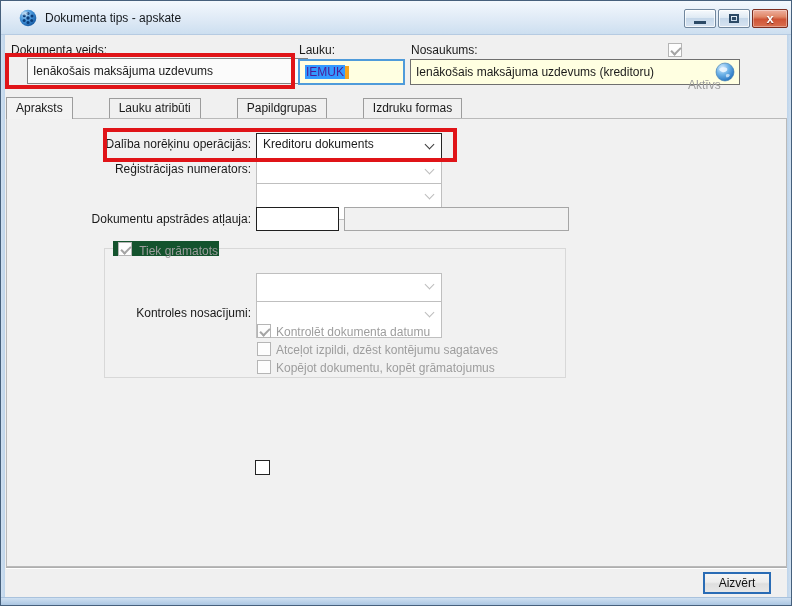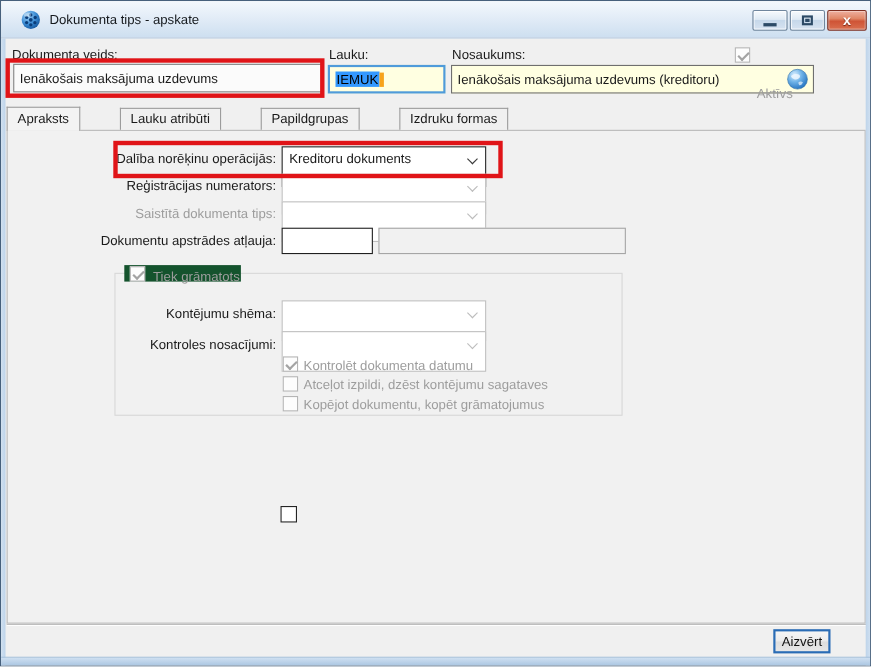--- a/index.html
+++ b/index.html
@@ -47,21 +47,21 @@
   .glyph-x { position:absolute; left:0; top:1px; width:100%; text-align:center; color:#fff; font-weight:bold; font-size:13px; text-shadow:0 1px 1px #6e2012; }
 
   
   .lbl { position:absolute; white-space:nowrap; }
   .lbl.gray { color:#9d9d9d; }
   .field {
     position:absolute; background:#fff; border:1px solid #7a7a7a;
     padding:4px 5px 0 5px; font-size:12px; white-space:nowrap; overflow:hidden;
   }
   .yellow { background:#ffffe1; }
-  .sel { background:#3399ff; color:#000000; padding:0 1px; }
+  .sel { background:#3399ff; color:#4c1d95; padding:0 1px; }
   .caret { display:inline-block; width:4px; height:13px; background:#f7a31b; vertical-align:middle; margin-left:0; }
 
   .dd { position:absolute; height:37px; background:#fff; border:1px solid #242424; }
   .dd .txt { position:absolute; left:6px; top:3px; white-space:nowrap; }
   .dd .chev { position:absolute; right:8px; top:7px; width:7px; height:7px;
     border-right:1px solid #3c3c3c; border-bottom:1px solid #3c3c3c; transform:rotate(45deg); }
   .dd.disabled { border-color:#bfbfbf; }
   .dd.disabled .chev { border-color:#bdbdbd; }
 
   .cb { position:absolute; width:14px; height:14px; background:#fff; border:1px solid #242424; }
@@ -82,21 +82,21 @@
   }
   .tab.active { height:22px; line-height:21px; background:#f3f3f3; position:relative; z-index:4; margin-bottom:-1px; }
   .panel { position:absolute; left:5px; top:117px; width:781px; height:449px; background:#f1f1f1; border:1px solid #b9b9b9; }
 
   .groupbox { position:absolute; left:103px; top:247px; width:462px; height:130px; border:1px solid #d8d8d8; }
   .group-caption { position:absolute; left:112px; top:240px; background:#14532d; padding:0 5px; height:15px; z-index:2; }
 
   .divider { position:absolute; left:5px; width:782px; top:566px; height:2px; border-top:1px solid #afafaf; background:#ffffff; }
 
   .btn-close-dlg {
-    position:absolute; left:702px; top:571px; width:52px; height:22px;
+    position:absolute; left:702px; top:571px; width:68px; height:22px;
     border:2px solid #2a6cb5; background:linear-gradient(#f5f5f5,#ededed 45%,#dedede 55%,#e7e7e7);
     text-align:center; line-height:18px; font-size:12px; color:#111;
   }
 </style>
 </head>
 <body>
 
 <div class="window">
 
   <div class="titlebar">
@@ -126,21 +126,21 @@
     <div class="winbtn btn-restore">
         <span class="glyph-restore"></span>
       </div>
     <div class="winbtn btn-x">
         <span class="glyph-x">x</span>
       </div>
   </div>
 
   <span class="lbl" style="left:10px; top:42px;">Dokumenta veids:</span>
   <div class="annotation" style="left:4px; top:52px; width:290px; height:36px;"></div>
-  <div class="field" style="left:11px; top:57px; width:281px; height:26px; background:#fbfbfb; border-color:#828282; padding-top:5px;">Ienākošais maksājuma uzdevums</div>
+  <div class="field" style="left:26px; top:57px; width:281px; height:26px; background:#fbfbfb; border-color:#828282; padding-top:5px;">Ienākošais maksājuma uzdevums</div>
 
   <span class="lbl" style="left:298px; top:42px;">Lauku:</span>
   <div class="field yellow" style="left:297px; top:58px; width:107px; height:26px; border:2px solid #4f9bda; padding-top:4px;"><span class="sel">IEMUK</span><span class="caret"></span></div>
 
   <span class="lbl" style="left:410px; top:42px;">Nosaukums:</span>
   <div class="field yellow" style="left:409px; top:58px; width:330px; height:26px; border-color:#6f6f6f; padding-right:28px; padding-top:5px;">Ienākošais maksājuma uzdevums (kreditoru)</div>
   <svg style="position:absolute; left:714px; top:61px; width:20px; height:20px; z-index:2;" viewBox="0 0 20 20">
     <defs>
       <radialGradient id="glb" cx="35%" cy="28%" r="80%">
         <stop offset="0%" stop-color="#dcefff"></stop>
@@ -171,37 +171,35 @@
     <span class="txt">Kreditoru dokuments</span>
     <span class="chev"></span>
   </div>
 
   <span class="lbl" style="left:10px; top:161px; width:240px; text-align:right;">Reģistrācijas numerators:</span>
   <div class="dd disabled" style="left:255px; top:157px; width:186px;">
     <span class="txt"></span>
     <span class="chev"></span>
   </div>
 
-  <span class="lbl gray" style="left:10px; top:186px; width:240px; text-align:right;">Saistītā dokumenta tips:</span>
   <div class="dd disabled" style="left:255px; top:182px; width:186px;">
     <span class="txt"></span>
     <span class="chev"></span>
   </div>
 
   <span class="lbl" style="left:10px; top:211px; width:240px; text-align:right;">Dokumentu apstrādes atļauja:</span>
   <div class="field" style="left:255px; top:206px; width:83px; height:24px; border-color:#1f1f1f;"></div>
   <div class="field" style="left:343px; top:206px; width:225px; height:24px; border-color:#a6a6a6; background:#f1f1f1;"></div>
 
   <div class="groupbox"></div>
   <div class="group-caption">
     <span class="cb disabled checked" style="position:relative; display:inline-block; left:0; top:1px;"></span>
     <span class="lbl gray" style="position:relative; left:4px; top:0;">Tiek grāmatots</span>
   </div>
 
-  <span class="lbl" style="left:10px; top:277px; width:240px; text-align:right;">Kontējumu shēma:</span>
   <div class="dd disabled" style="left:255px; top:272px; width:186px;">
     <span class="txt"></span>
     <span class="chev"></span>
   </div>
 
   <span class="lbl" style="left:10px; top:305px; width:240px; text-align:right;">Kontroles nosacījumi:</span>
   <div class="dd disabled" style="left:255px; top:300px; width:186px;">
     <span class="txt"></span>
     <span class="chev"></span>
   </div>

